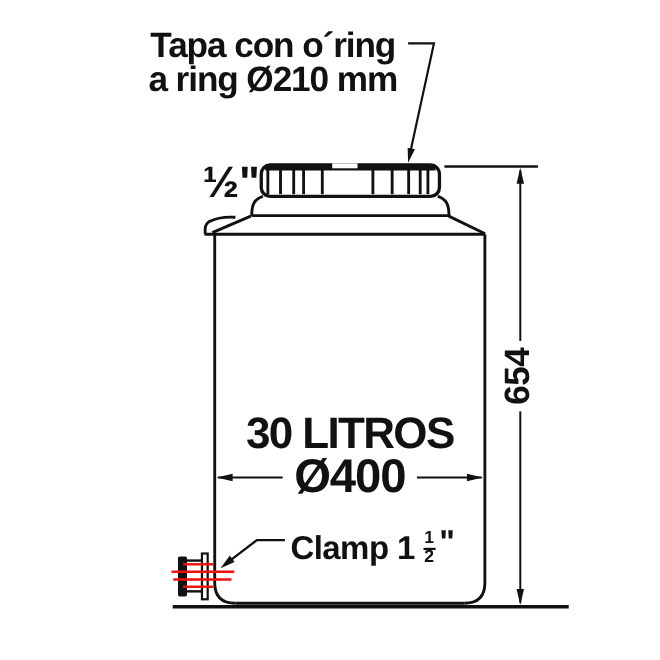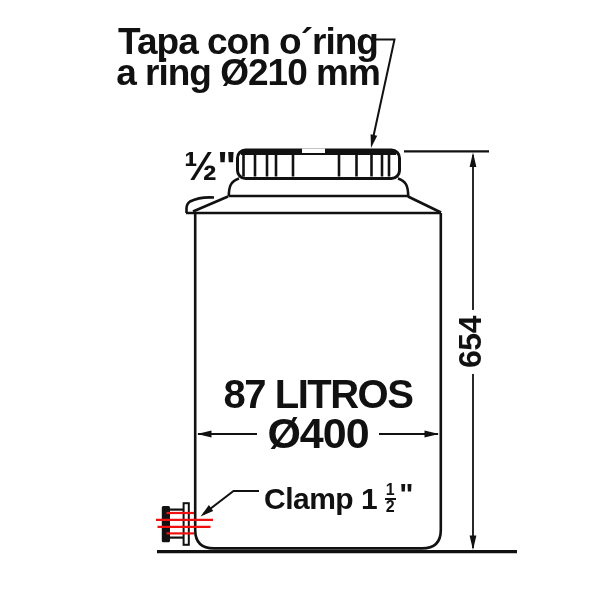--- a/index.html
+++ b/index.html
@@ -3,21 +3,21 @@
 <meta charset="utf-8">
 <style>
   html,body{margin:0;padding:0;background:#fff;}
   .stage{
     position:relative;width:600px;height:600px;background:#ffffff;overflow:hidden;
     font-family:"Liberation Sans","DejaVu Sans",sans-serif;color:#111;
   }
   .stage svg{position:absolute;left:0;top:0;}
   .lbl{position:absolute;font-weight:bold;white-space:nowrap;}
   .title-block{left:95px;top:26px;width:306px;text-align:center;
-    font-size:37px;line-height:31px;letter-spacing:-1px;}
+    font-size:32px;line-height:31px;letter-spacing:-1px;}
   .port-size{left:184px;top:146px;font-size:40px;line-height:40px;}
   .capacity{left:193px;top:377px;width:250px;text-align:center;
     font-size:40px;line-height:34px;letter-spacing:-1.5px;}
   .diameter{left:238px;top:416px;width:160px;text-align:center;
     font-size:43px;line-height:35px;letter-spacing:-1px;}
   .diameter span{background:#fff;padding:0 10px;}
   .height-label{left:470px;top:342px;font-size:32px;line-height:32px;letter-spacing:-0.5px;
     transform:translate(-50%,-50%) rotate(-90deg);background:#fff;padding:0 6px;}
   .clamp-label{left:264px;top:483px;display:flex;align-items:flex-start;
     font-size:30px;line-height:32px;letter-spacing:-0.5px;}
@@ -91,21 +91,21 @@
     <polygon points="200.5,516.5 213.2,510.9 208.9,505.1" fill="#111"></polygon>
   </svg>
 
   <div class="lbl title-block">
     <div>Tapa con o´ring</div>
     <div>a ring Ø210 mm</div>
   </div>
 
   <div class="lbl port-size">½"</div>
 
-  <div class="lbl capacity">87 LITROS</div>
+  <div class="lbl capacity">30 LITROS</div>
 
   <div class="lbl diameter">
     <span>Ø400</span>
   </div>
 
   <div class="lbl height-label">654</div>
 
   <div class="lbl clamp-label">
     <span>Clamp 1</span>
     <span class="vfrac">

